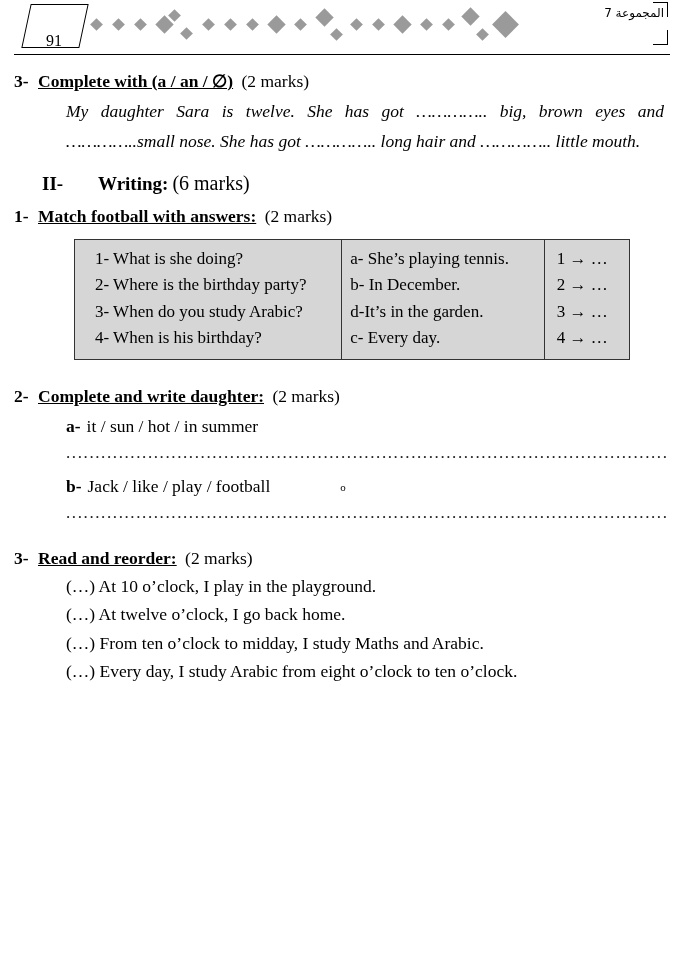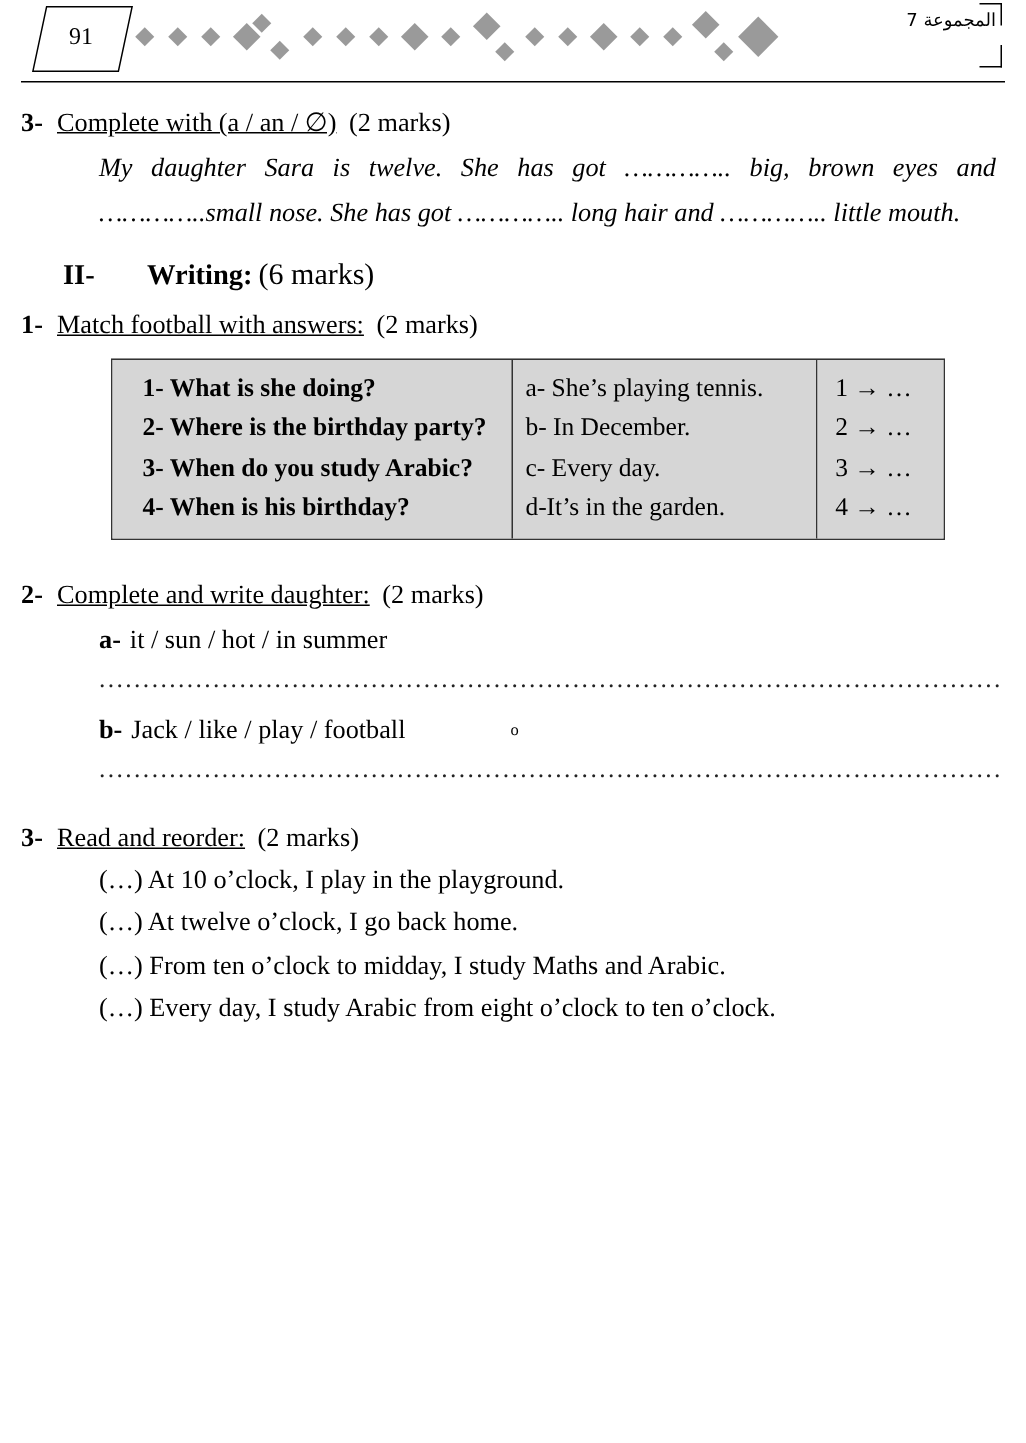--- a/index.html
+++ b/index.html
@@ -35,21 +35,21 @@
     top: 4px;
     width: 56px;
     height: 42px;
     border: 1.5px solid #000;
     transform: skewX(-12deg);
     background: #fff;
   }
   .page-number {
     position: absolute;
     left: 12px;
-    top: 4px;
+    top: 20px;
     width: 56px;
     height: 42px;
     line-height: 42px;
     text-align: center;
     font-size: 16px;
   }
   .diamond-rule {
     position: absolute;
     left: 78px;
     right: 148px;
@@ -109,21 +109,21 @@
     display: flex;
     align-items: flex-start;
     margin-top: 6px;
   }
   .exnum {
     font-weight: bold;
     width: 24px;
     flex: 0 0 24px;
   }
   .extitle {
-    font-weight: normal;
+    font-weight: bold;
     text-decoration: underline;
   }
   .marks {
     font-weight: normal;
     text-decoration: none;
     margin-left: 4px;
     text-align: right;
   }
 
   .para {
@@ -159,21 +159,21 @@
     background: #d6d6d6;
   }
   .mcol.questions { width: 286px; border-right: 1.2px solid #333; }
   .mcol.answers { width: 212px; border-right: 1.2px solid #333; }
   .mcol.matches { width: 78px; }
   .mrow {
     font-size: 17px;
     line-height: 1.55;
     white-space: nowrap;
   }
-  .mcol.questions .mrow { padding-left: 12px; font-weight: bold; }
+  .mcol.questions .mrow { padding-left: 12px; }
   .mcol.matches .mrow { padding-left: 4px; }
 
   
   .item {
     margin: 4px 0 0 52px;
     font-size: 17.5px;
   }
   .item .lbl {
     font-weight: bold;
     margin-right: 6px;
@@ -265,22 +265,22 @@
     <div class="match-wrap">
       <div class="mcol questions">
         <div class="mrow">1- What is she doing?</div>
         <div class="mrow">2- Where is the birthday party?</div>
         <div class="mrow">3- When do you study Arabic?</div>
         <div class="mrow">4- When is his birthday?</div>
       </div>
       <div class="mcol answers">
         <div class="mrow">a- She’s playing tennis.</div>
         <div class="mrow">b- In December.</div>
+        <div class="mrow">d-It’s in the garden.</div>
         <div class="mrow">c- Every day.</div>
-        <div class="mrow">d-It’s in the garden.</div>
       </div>
       <div class="mcol matches">
         <div class="mrow">1 → …</div>
         <div class="mrow">2 → …</div>
         <div class="mrow">3 → …</div>
         <div class="mrow">4 → …</div>
       </div>
     </div>
 
     <div class="exline" style="margin-top:24px;">

